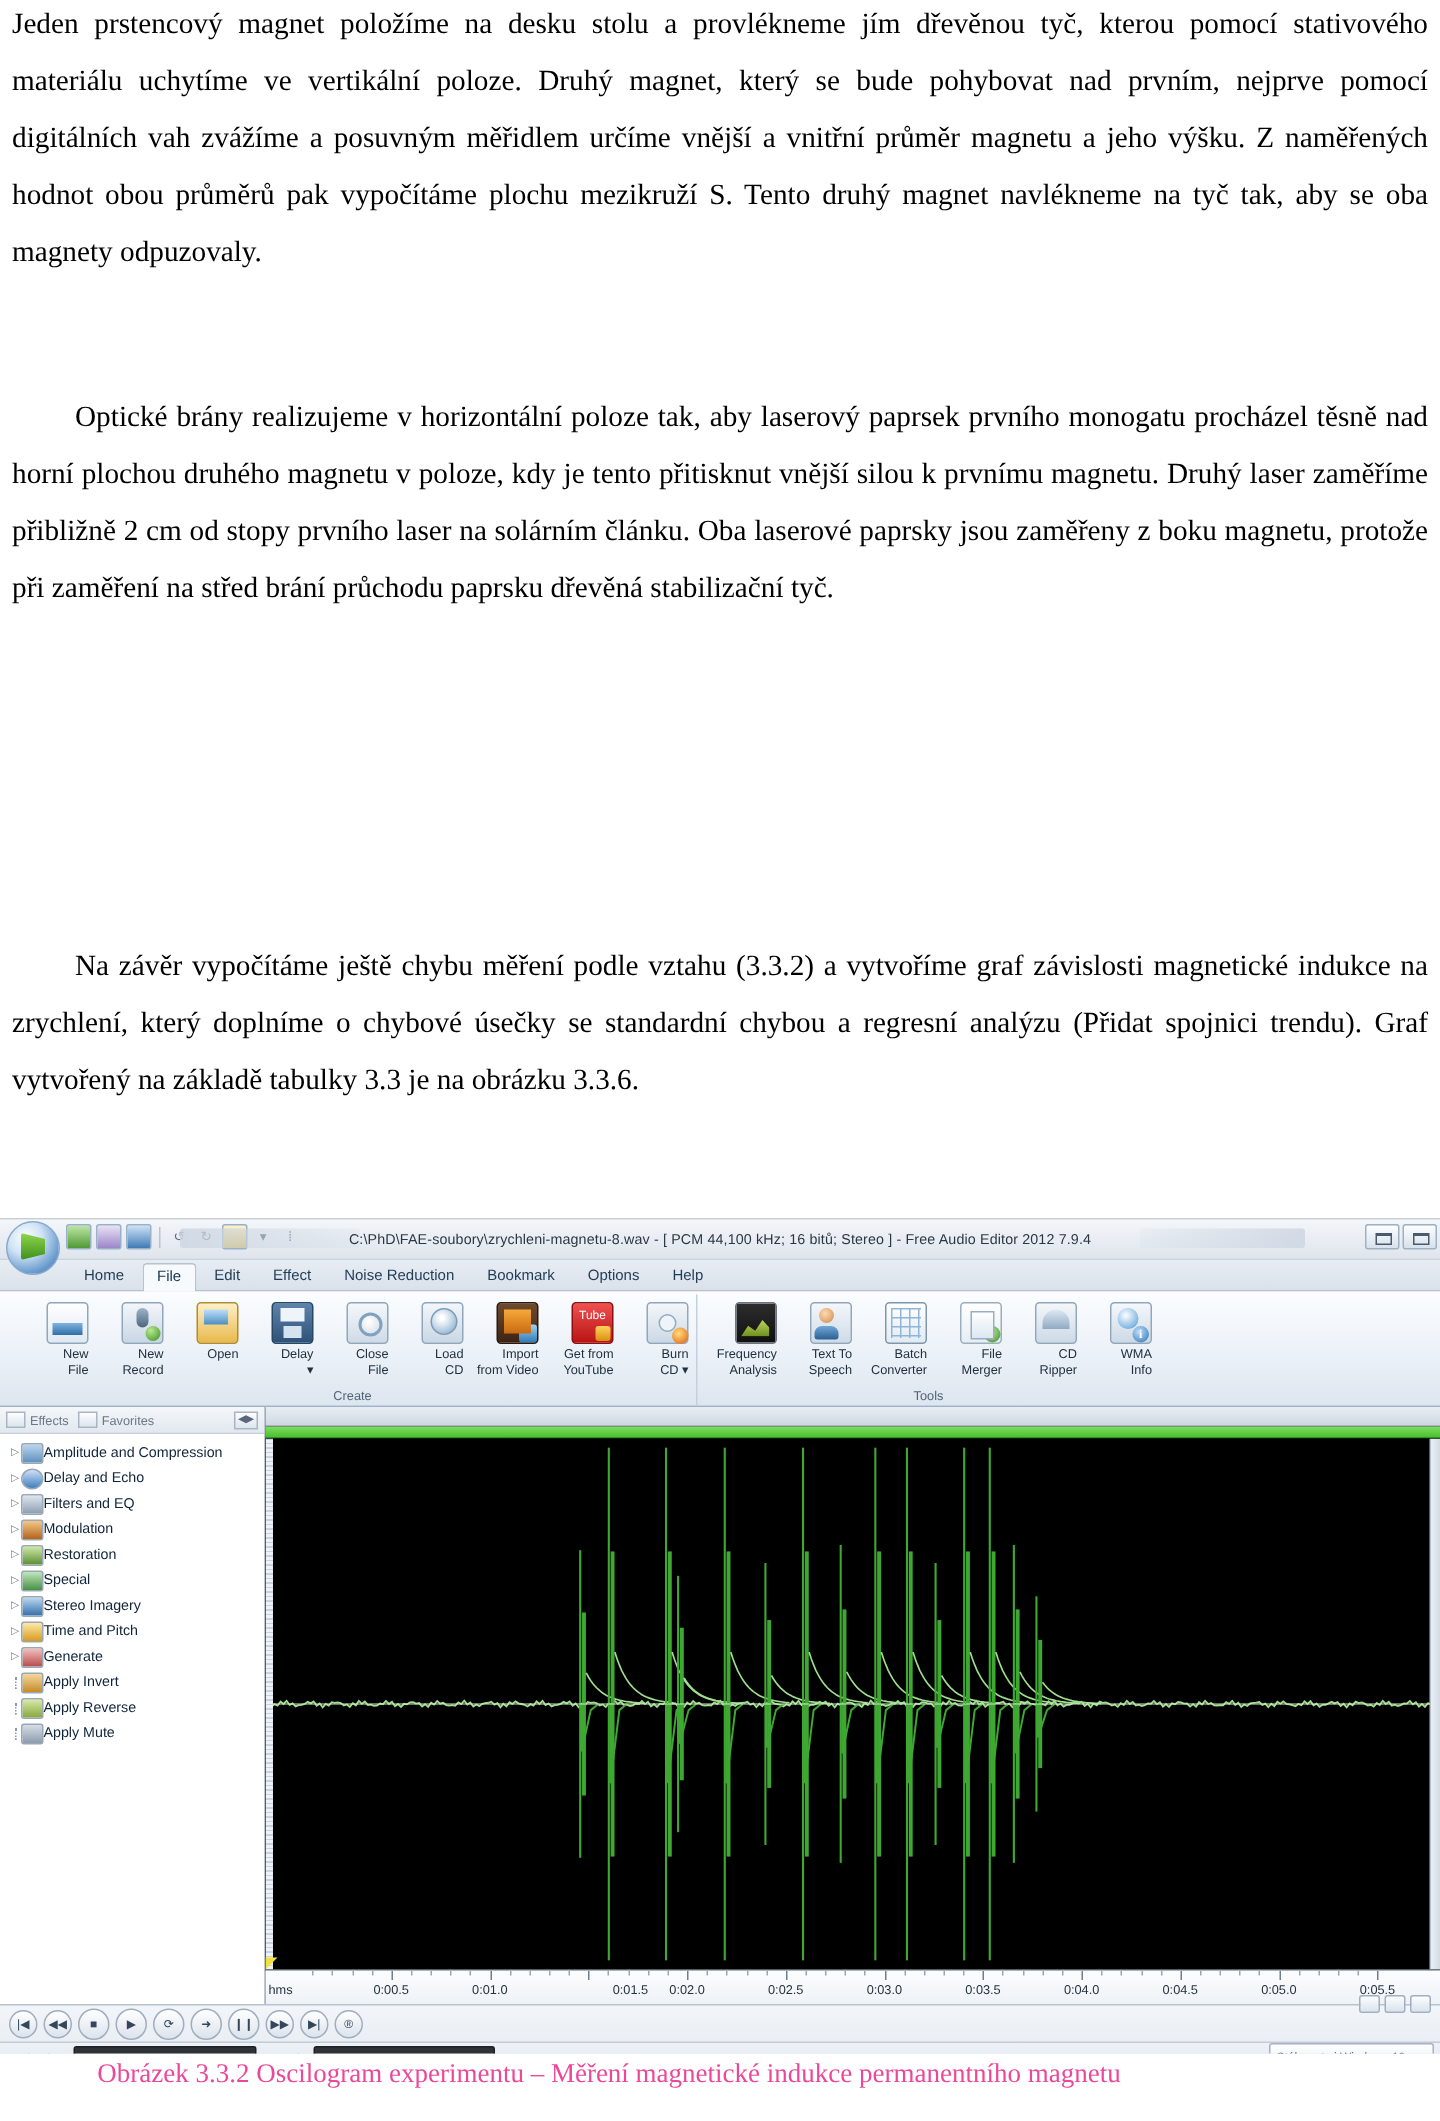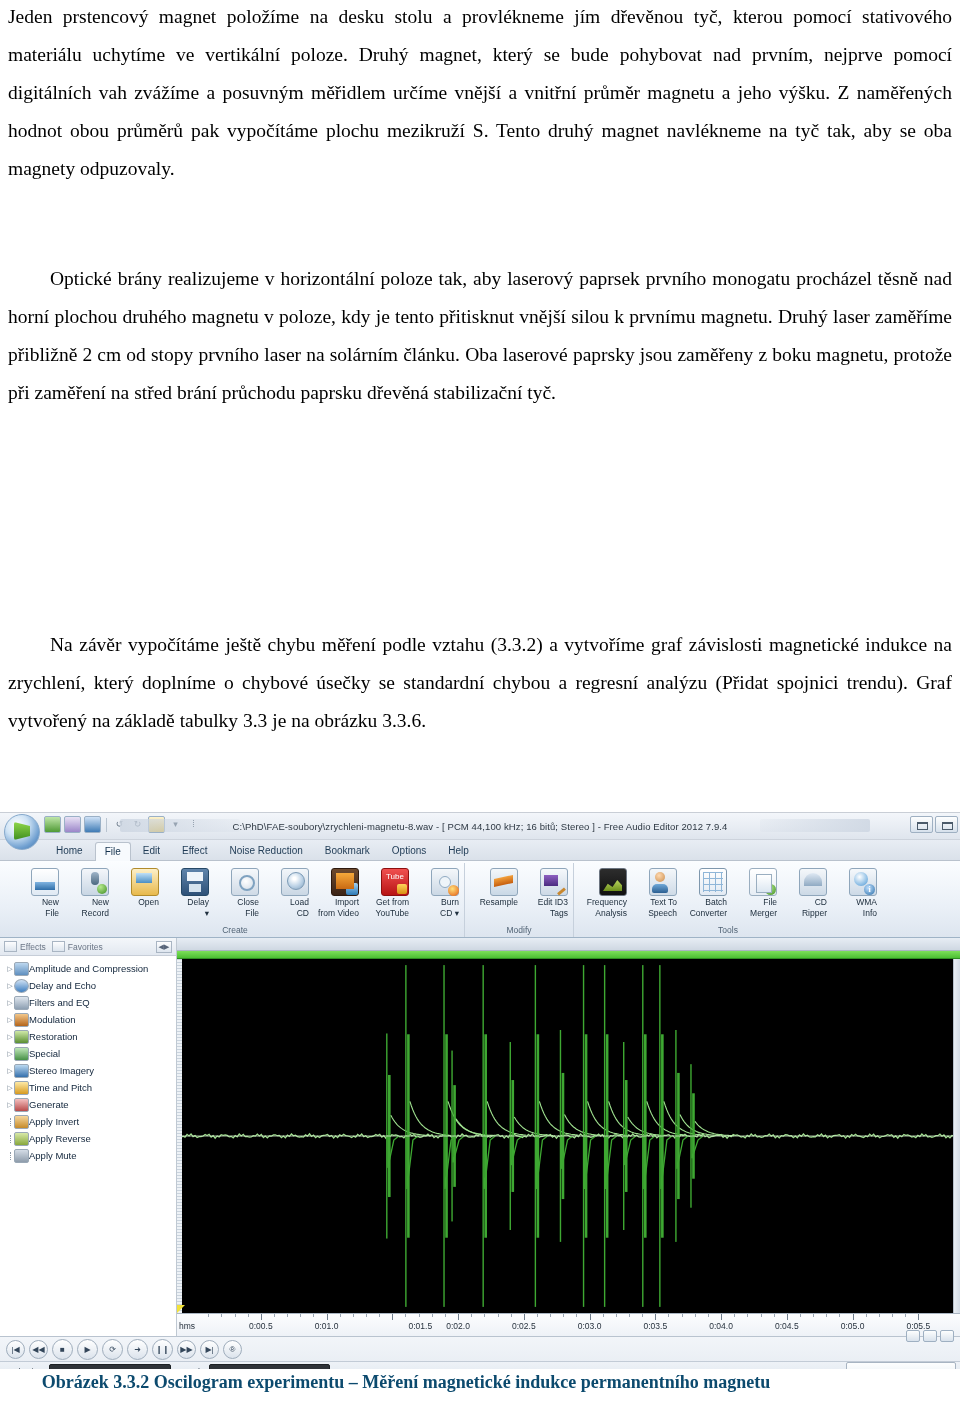--- a/index.html
+++ b/index.html
@@ -274,21 +274,21 @@
     background:linear-gradient(#fdfefe,#e7edf4);border:1px solid #a8b4c2;border-radius:2px;
     font-size:8px;color:#26313d;display:flex;align-items:center;padding-left:4px;overflow:hidden;
   }
   .trayicons{position:absolute;right:6px;bottom:19px;display:flex;gap:3px;}
   .trayicons span{width:12px;height:10px;border:1px solid #9fb0c2;border-radius:2px;
     background:linear-gradient(#fdfefe,#d9e2ec);}
 
   
   .caption{
     position:absolute;left:0;right:0;top:1372px;text-align:center;
-    font-family:"Liberation Serif", serif;font-size:18px;color:#0c4a6e;font-weight:bold;
+    font-family:"Liberation Serif", serif;font-size:18px;color:#ec4899;
   }
 </style>
 </head>
 <body>
 
 <div class="page">
 
   <div class="doc-text" id="para1">
     <p>Jeden prstencový magnet položíme na desku stolu a provlékneme jím dřevěnou tyč, kterou pomocí stativového materiálu uchytíme ve vertikální poloze. Druhý magnet, který se bude pohybovat nad prvním, nejprve pomocí digitálních vah zvážíme a posuvným měřidlem určíme vnější a vnitřní průměr magnetu a jeho výšku. Z naměřených hodnot obou průměrů pak vypočítáme plochu mezikruží S. Tento druhý magnet navlékneme na tyč tak, aby se oba magnety odpuzovaly.</p>
   </div>
@@ -384,35 +384,20 @@
           </div>
           <div class="rbtn">
             <div class="ico ic-burn"></div>
             <div class="cap">Burn</div>
             <div class="cap">CD ▾</div>
           </div>
         </div>
         <div class="grp-label">Create</div>
       </div>
 
-      <div class="grp">
-        <div class="grp-items">
-          <div class="rbtn">
-            <div class="ico ic-resample"></div>
-            <div class="cap">Resample</div>
-            <div class="cap"></div>
-          </div>
-          <div class="rbtn">
-            <div class="ico ic-id3"></div>
-            <div class="cap">Edit ID3</div>
-            <div class="cap">Tags</div>
-          </div>
-        </div>
-        <div class="grp-label">Modify</div>
-      </div>
 
       <div class="grp">
         <div class="grp-items">
           <div class="rbtn">
             <div class="ico ic-freq"></div>
             <div class="cap">Frequency</div>
             <div class="cap">Analysis</div>
           </div>
           <div class="rbtn">
             <div class="ico ic-tts"></div>

